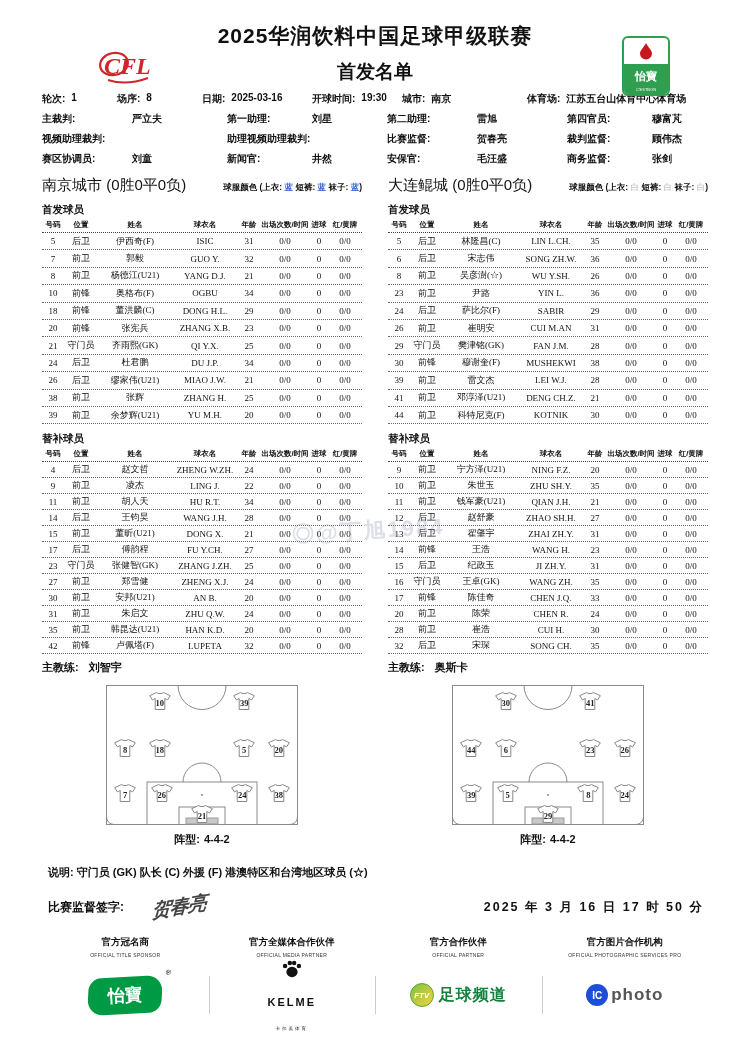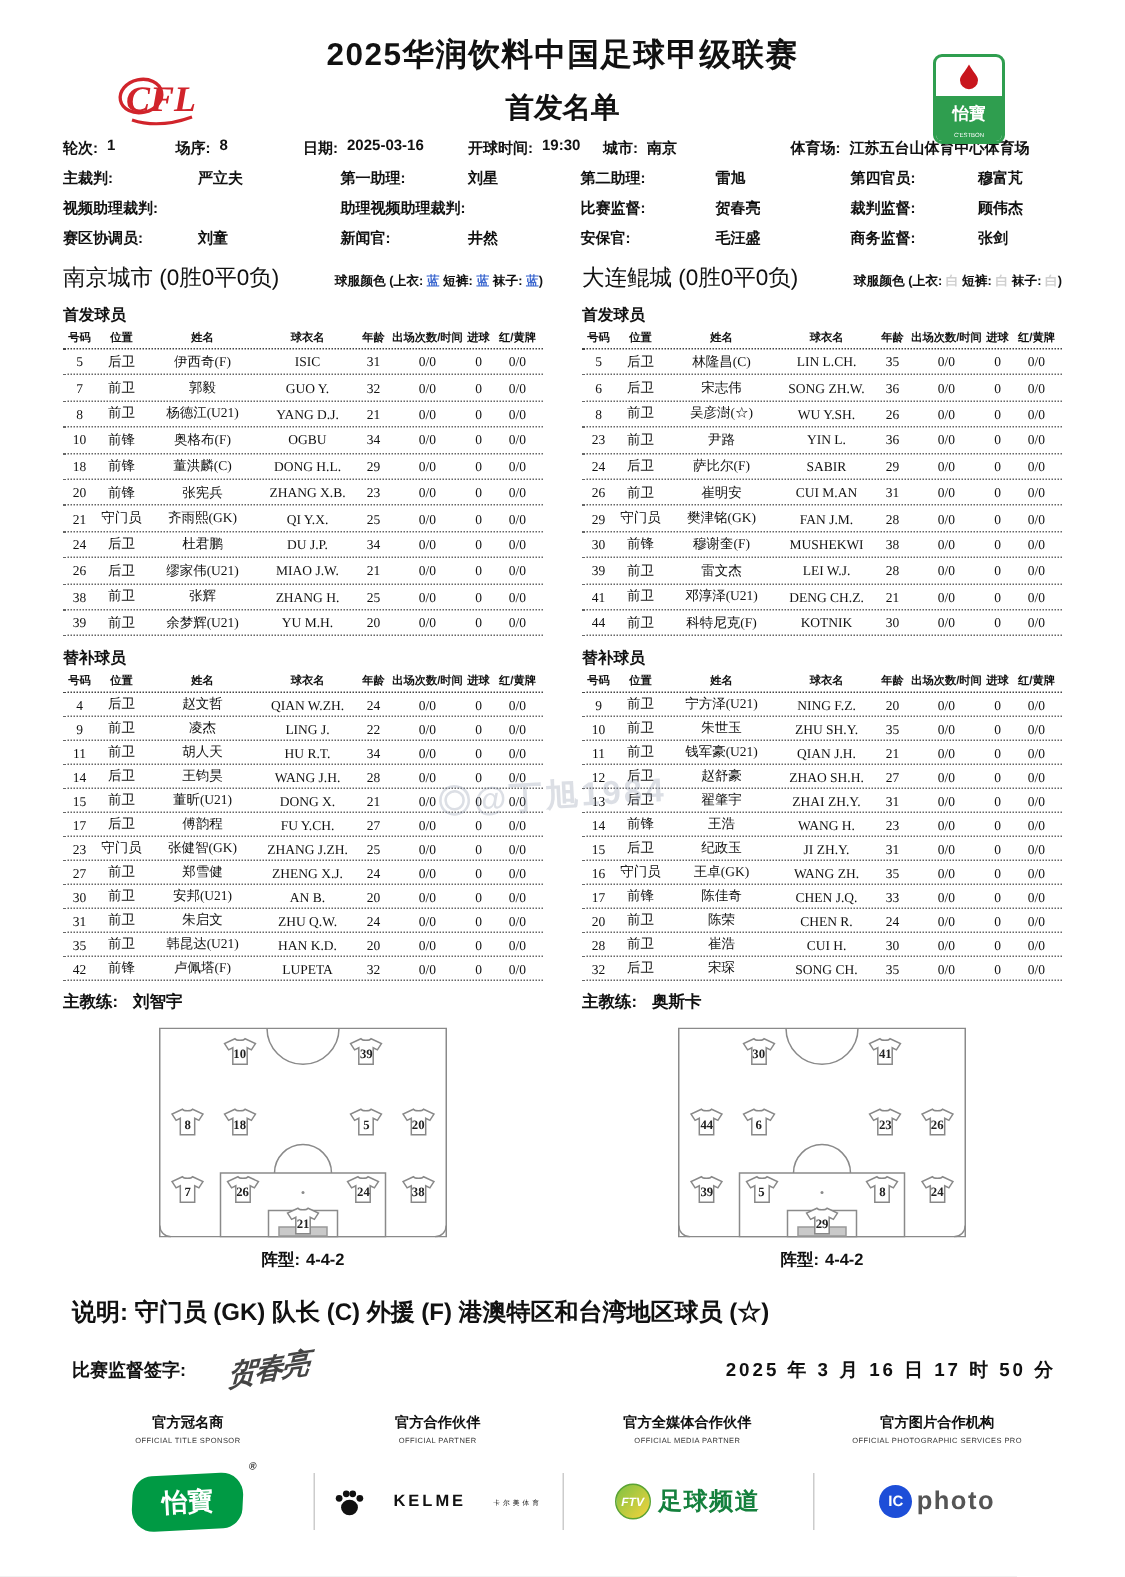--- a/index.html
+++ b/index.html
@@ -5,21 +5,21 @@
   html,body{margin:0;padding:0;background:#e8e8e8;}
   .sheet{width:750px;height:1051px;background:#fff;position:relative;overflow:hidden;
          font-family:"Liberation Sans",sans-serif;color:#111;}
   .inner{padding:0 42px;}
 
   
   .hdr{position:relative;height:92px;}
   .hdr-title{text-align:center;padding-top:22px;}
   .t1{font-size:21px;font-weight:bold;letter-spacing:1px;}
   .t2{font-size:19px;font-weight:bold;margin-top:9px;}
-  .cfl{position:absolute;left:78px;top:44px;width:60px;height:44px;}
+  .cfl{position:absolute;left:98px;top:44px;width:60px;height:44px;}
   .yibao-badge{position:absolute;right:80px;top:36px;width:44px;height:56px;border:2px solid #2f9e4f;
                border-radius:6px;overflow:hidden;background:#fff;}
   .yibao-badge .drop{height:26px;display:flex;align-items:center;justify-content:center;}
   .yibao-badge .green{background:#2f9e4f;color:#fff;font-weight:bold;font-size:11px;text-align:center;
                       height:30px;line-height:24px;}
   .yibao-badge .green small{display:block;font-size:4px;line-height:3px;font-weight:normal;}
 
   
   .teams-line{font-size:12.5px;font-weight:bold;margin:4px 0 8px;}
   .inforow{display:flex;font-size:10px;font-weight:600;margin-bottom:6px;}
@@ -49,38 +49,38 @@
   
   .pitchwrap{margin-top:10px;display:flex;justify-content:center;}
   .pitch{position:relative;width:192px;height:140px;}
   .jersey{position:absolute;width:24px;height:19px;transform:translate(-50%,-50%);}
   .jno{position:absolute;left:0;right:0;top:6px;text-align:center;
        font-family:"Liberation Serif",serif;font-size:8.5px;font-weight:bold;color:#222;}
   .formation{text-align:center;font-size:11px;font-weight:600;margin-top:7px;}
   .formation b{margin-left:4px;font-weight:600;}
 
   
-  .note{font-size:16px;font-weight:bold;margin-top:18px;padding-left:6px;}
+  .note{font-size:11px;font-weight:bold;margin-top:18px;padding-left:6px;}
   .sigrow{display:flex;align-items:center;margin-top:14px;padding-left:6px;}
   .siglabel{font-size:12px;font-weight:bold;}
   .signame{font-style:italic;font-size:19px;font-weight:600;color:#444;margin-left:28px;
            transform:rotate(-9deg) skewX(-12deg);letter-spacing:-1px;}
   .sigdate{margin-left:auto;font-size:12.5px;font-weight:bold;letter-spacing:2px;padding-right:4px;}
   .sprow{display:flex;margin-top:16px;text-align:center;}
   .spcol{flex:1;}
   .sp-cn{font-size:9.5px;font-weight:bold;}
   .sp-en{font-size:5px;color:#333;margin-top:3px;letter-spacing:.3px;}
   .logorow{display:flex;align-items:center;margin-top:10px;height:54px;}
   .logocol{flex:1;display:flex;align-items:center;justify-content:center;position:relative;height:100%;}
   .logocol:not(:first-child)::before{content:"";position:absolute;left:0;top:8px;bottom:8px;width:1px;background:#ccc;}
   .yibao-big{background:#009a44;color:#fff;font-weight:bold;font-size:17px;padding:7px 20px;
              border-radius:12px 16px 12px 16px;transform:rotate(-3deg) skewX(-6deg);position:relative;}
   .yibao-big span{display:inline-block;transform:skewX(6deg);}
   .yibao-big sup{position:absolute;top:-6px;right:-8px;color:#333;font-size:7px;}
-  .kelme{display:flex;flex-direction:row;align-items:center;gap:18px;}
+  .kelme{display:flex;flex-direction:column;align-items:center;gap:18px;}
   .kelme-word{font-size:11px;font-weight:bold;letter-spacing:2px;}
   .kelme-sub{font-size:4.5px;letter-spacing:2px;}
   .ftv{display:flex;align-items:center;gap:5px;}
   .ftv-badge{width:24px;height:24px;border-radius:50%;background:linear-gradient(135deg,#7ec243,#f6d33c);
              display:flex;align-items:center;justify-content:center;color:#fff;font-size:8px;
              font-weight:bold;font-style:italic;border:1px solid #5aa334;box-sizing:border-box;}
   .ftv-text{color:#15803d;font-size:16px;font-weight:bold;letter-spacing:1px;}
   .icp{display:flex;align-items:center;gap:3px;}
   .ic-badge{width:22px;height:22px;border-radius:50%;background:#1d4ed8;color:#fff;font-weight:bold;
             font-size:10px;display:flex;align-items:center;justify-content:center;}
@@ -318,21 +318,21 @@
               <span class="tcell">年龄</span>
               <span class="tcell">出场次数/时间</span>
               <span class="tcell">进球</span>
               <span class="tcell">红/黄牌</span>
             </div>
           <div>
               <div class="pgrid trow">
                 <span class="tcell">4</span>
                 <span class="tcell">后卫</span>
                 <span class="tcell">赵文哲</span>
-                <span class="tcell">QIAN W.ZH.</span>
+                <span class="tcell">ZHENG W.ZH.</span>
                 <span class="tcell">24</span>
                 <span class="tcell">0/0</span>
                 <span class="tcell">0</span>
                 <span class="tcell">0/0</span>
               </div>
               <div class="pgrid trow">
                 <span class="tcell">9</span>
                 <span class="tcell">前卫</span>
                 <span class="tcell">凌杰</span>
                 <span class="tcell">LING J.</span>
@@ -826,26 +826,26 @@
       <span class="signame">贺春亮</span>
       <span class="sigdate">2025 年 3 月 16 日 17 时 50 分</span>
     </div>
 
     <div class="sprow">
       <div class="spcol">
         <div class="sp-cn">官方冠名商</div>
         <div class="sp-en">OFFICIAL TITLE SPONSOR</div>
       </div>
       <div class="spcol">
+        <div class="sp-cn">官方全媒体合作伙伴</div>
+        <div class="sp-en">OFFICIAL MEDIA PARTNER</div>
+      </div>
+      <div class="spcol">
         <div class="sp-cn">官方合作伙伴</div>
         <div class="sp-en">OFFICIAL PARTNER</div>
-      </div>
-      <div class="spcol">
-        <div class="sp-cn">官方全媒体合作伙伴</div>
-        <div class="sp-en">OFFICIAL MEDIA PARTNER</div>
       </div>
       <div class="spcol">
         <div class="sp-cn">官方图片合作机构</div>
         <div class="sp-en">OFFICIAL PHOTOGRAPHIC SERVICES PRO</div>
       </div>
     </div>
 
     <div class="logorow">
       <div class="logocol">
         <div class="yibao-big"><span>怡寶</span><sup>®</sup></div>

